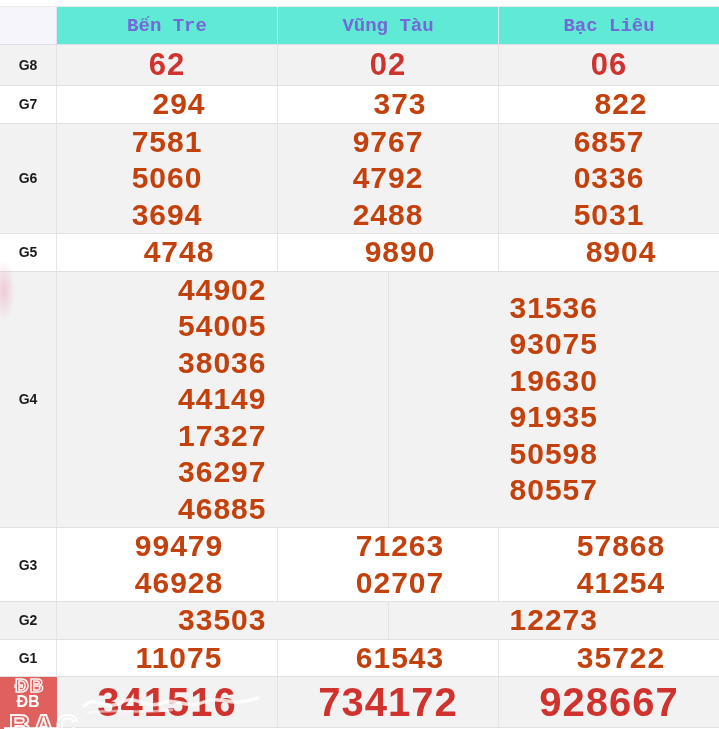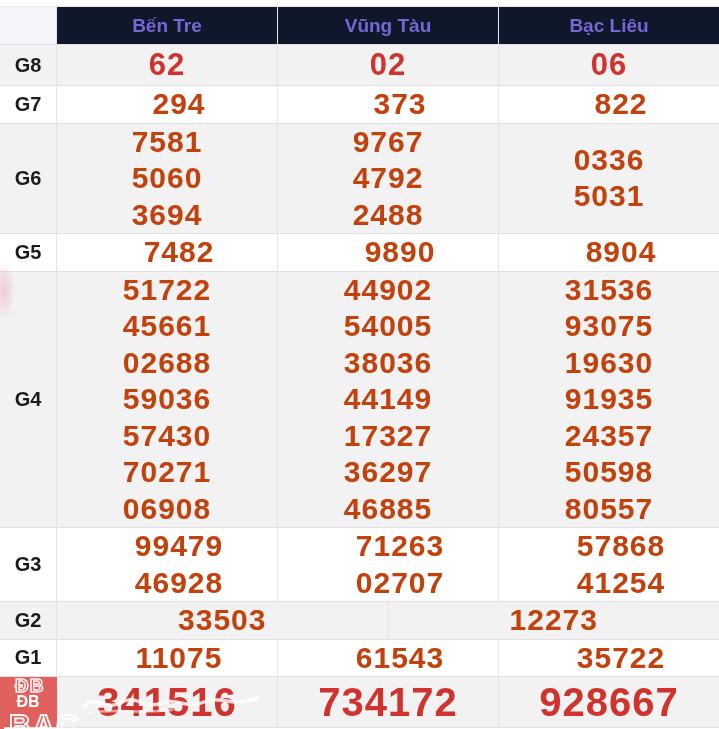--- a/index.html
+++ b/index.html
@@ -21,21 +21,21 @@
     border-bottom: 1px solid #e0e0e0;
   }
   .label-cell {
     width: 57px;
     flex: 0 0 57px;
     display: flex;
     align-items: center;
     justify-content: center;
     border-right: 1px solid #e4e4e4;
     font-weight: bold;
-    font-size: 20px;
+    font-size: 14px;
     color: #1b1b1b;
   }
   .val-col {
     flex: 1 1 0;
     border-right: 1px solid #e4e4e4;
     display: flex;
     flex-direction: column;
     justify-content: center;
   }
   .val-col:last-child { border-right: none; }
@@ -47,22 +47,23 @@
     font-size: 30px;
     color: #c2410c;
     letter-spacing: 1px;
   }
   .row.gray  { background: #f2f2f2; }
   .row.white { background: #ffffff; gap: 24px; }
 
   .header-row {
     display: flex;
     height: 38px;
-    background: #0f172a;
+    background: #5eead4;
     border-bottom: 1px solid #e0dced;
+    font-family: Liberation Mono, monospace;
   }
   .header-row .label-cell {
     background: #f7f5fc;
     border-right: 1px solid #e6e2f0;
   }
   .header-cell {
     flex: 1 1 0;
     display: flex;
     align-items: center;
     justify-content: center;
@@ -175,62 +176,53 @@
           <div class="line">7581</div>
           <div class="line">5060</div>
           <div class="line">3694</div>
         </div>
         <div class="val-col">
           <div class="line">9767</div>
           <div class="line">4792</div>
           <div class="line">2488</div>
         </div>
         <div class="val-col">
+          <div class="line">6857</div>
           <div class="line">0336</div>
           <div class="line">5031</div>
         </div>
       </div>
       <div class="row white">
         <div class="label-cell">G5</div>
         <div class="val-col">
-          <div class="line">7482</div>
+          <div class="line">4748</div>
         </div>
         <div class="val-col">
           <div class="line">9890</div>
         </div>
         <div class="val-col">
           <div class="line">8904</div>
         </div>
       </div>
       <div class="row gray">
         <div class="label-cell">G4</div>
-        <div class="val-col">
-          <div class="line">51722</div>
-          <div class="line">45661</div>
-          <div class="line">02688</div>
-          <div class="line">59036</div>
-          <div class="line">57430</div>
-          <div class="line">70271</div>
-          <div class="line">06908</div>
-        </div>
         <div class="val-col">
           <div class="line">44902</div>
           <div class="line">54005</div>
           <div class="line">38036</div>
           <div class="line">44149</div>
           <div class="line">17327</div>
           <div class="line">36297</div>
           <div class="line">46885</div>
         </div>
         <div class="val-col">
           <div class="line">31536</div>
           <div class="line">93075</div>
           <div class="line">19630</div>
           <div class="line">91935</div>
-          <div class="line">24357</div>
           <div class="line">50598</div>
           <div class="line">80557</div>
         </div>
       </div>
       <div class="row white">
         <div class="label-cell">G3</div>
         <div class="val-col">
           <div class="line">99479</div>
           <div class="line">46928</div>
         </div>

